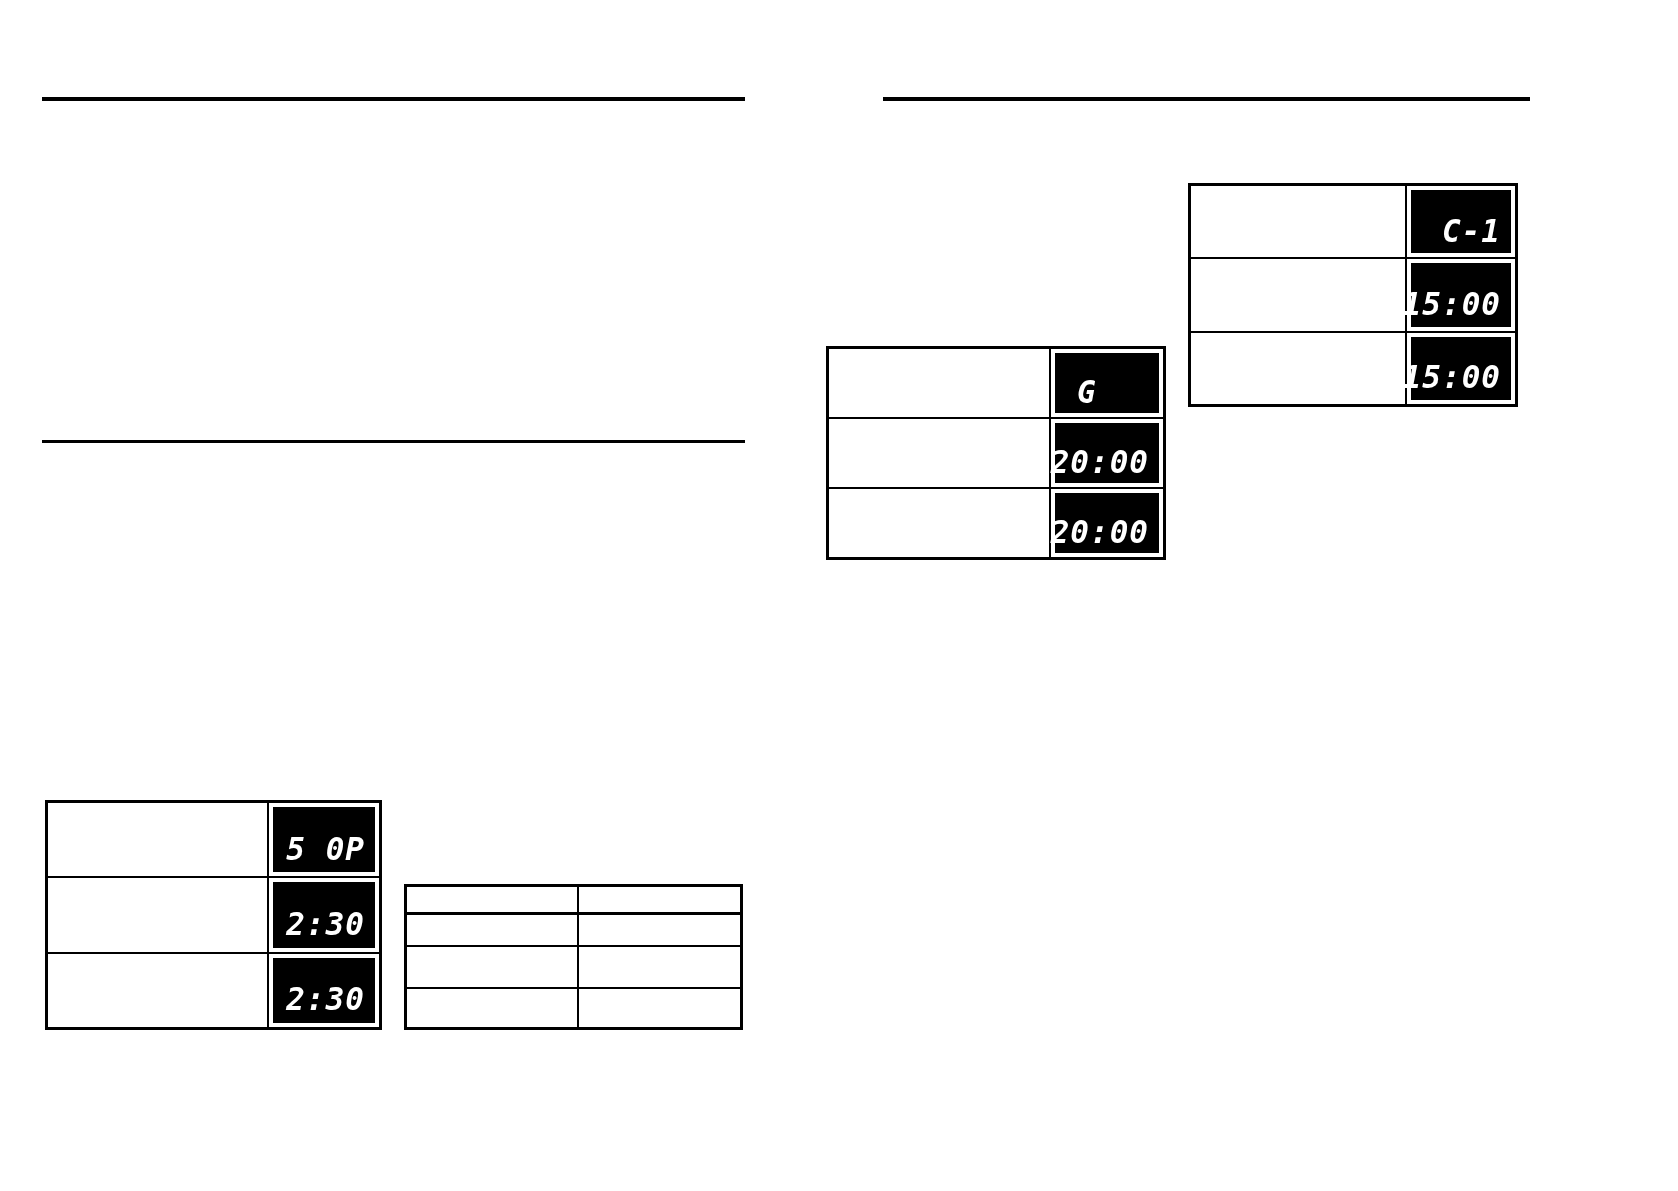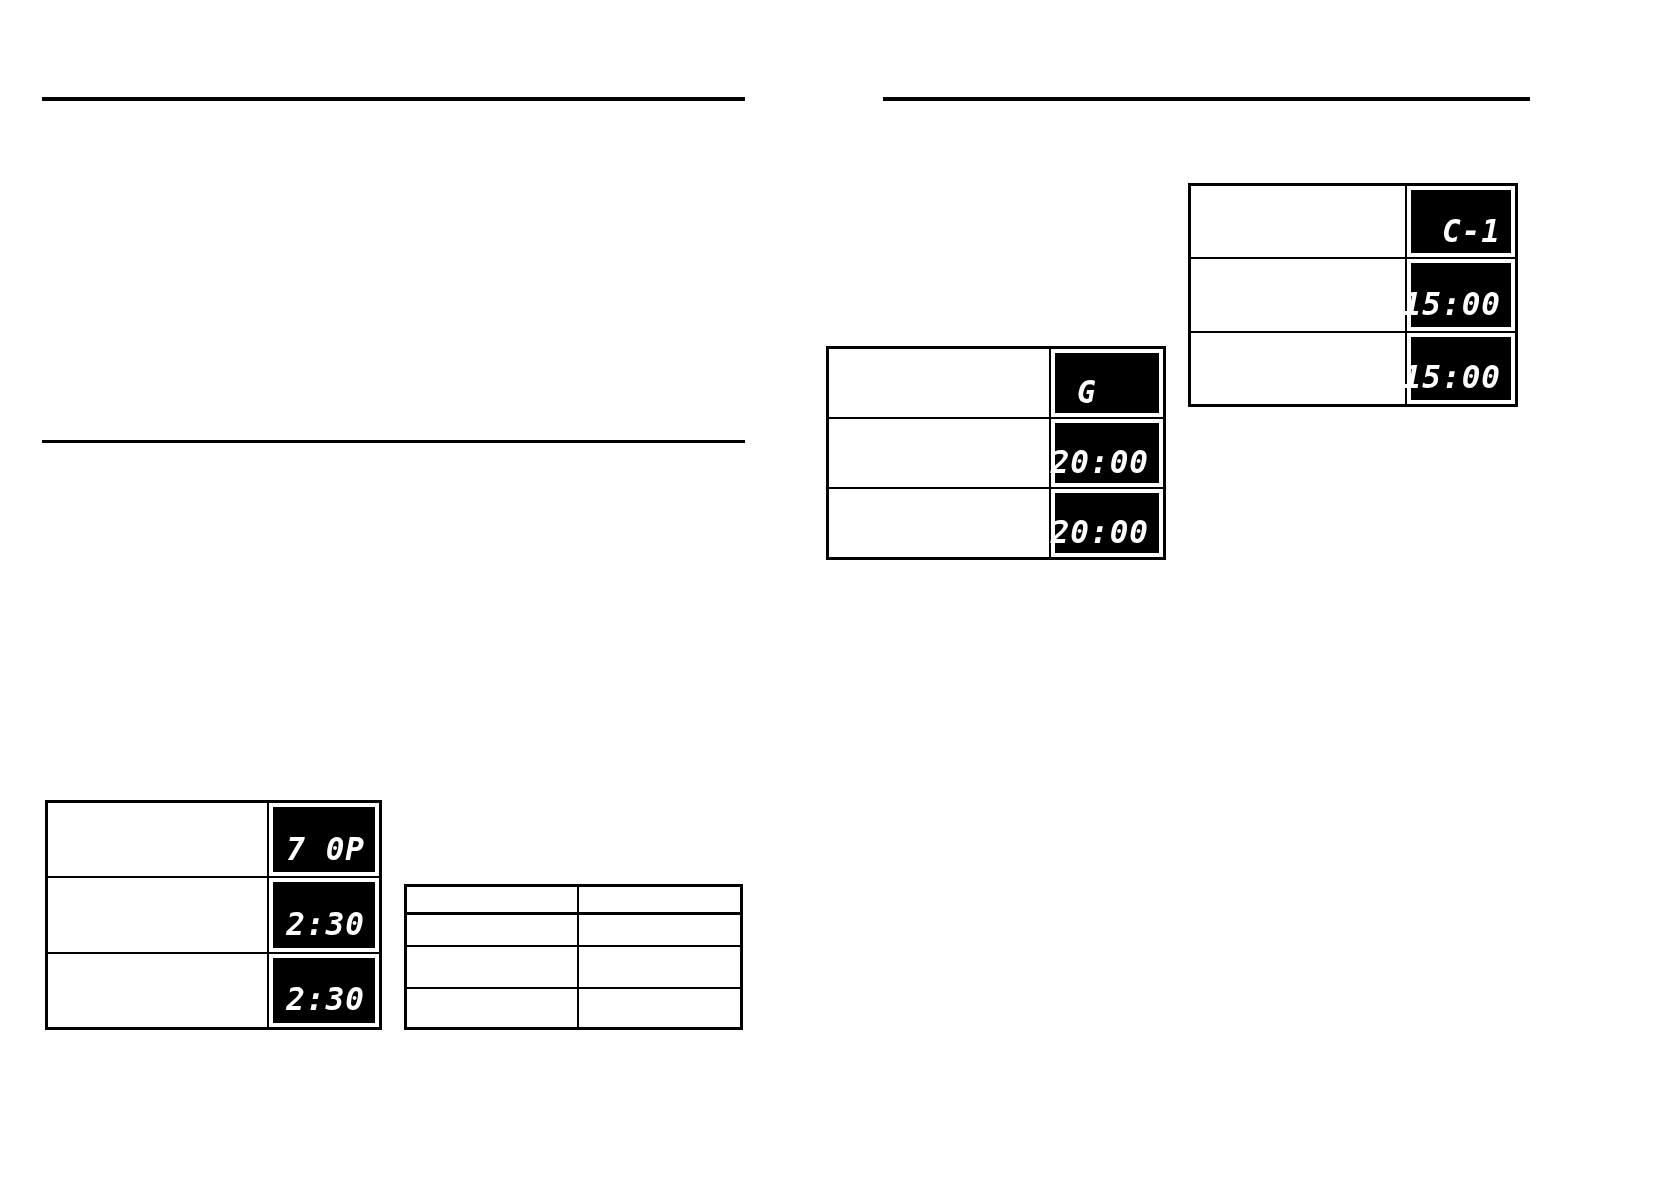--- a/index.html
+++ b/index.html
@@ -166,21 +166,21 @@
         </div>
       </div>
     </div>
   </div>
 
   <div class="disp-table" style="left:45px; top:800px; width:337px; height:230px;">
     <div class="disp-row">
       <div class="label-cell"></div>
       <div class="screen-cell" style="width:110px;">
         <div class="lcd">
-          <span class="lcd-text">7 0P</span>
+          <span class="lcd-text">5 0P</span>
         </div>
       </div>
     </div>
     <div class="disp-row">
       <div class="label-cell"></div>
       <div class="screen-cell" style="width:110px;">
         <div class="lcd">
           <span class="lcd-text">2:30</span>
         </div>
       </div>

